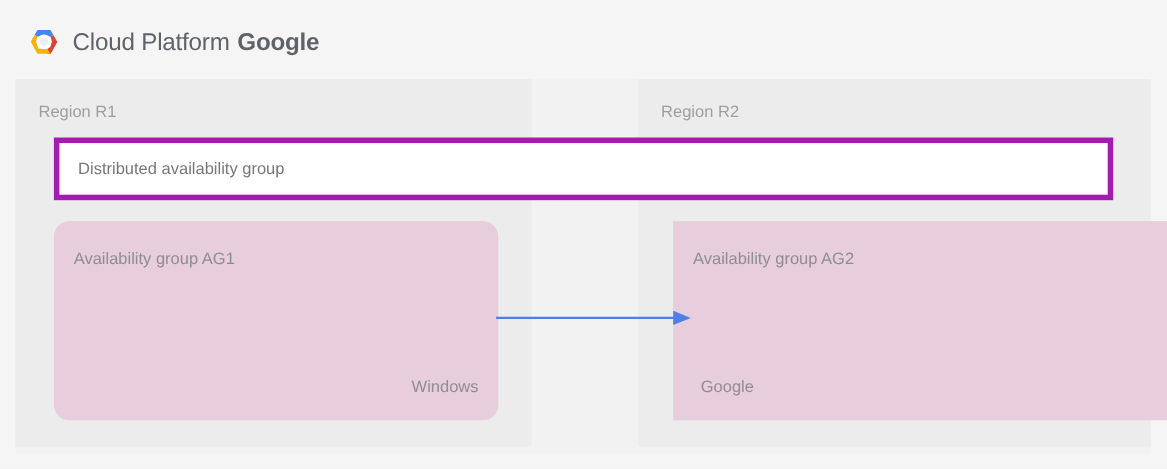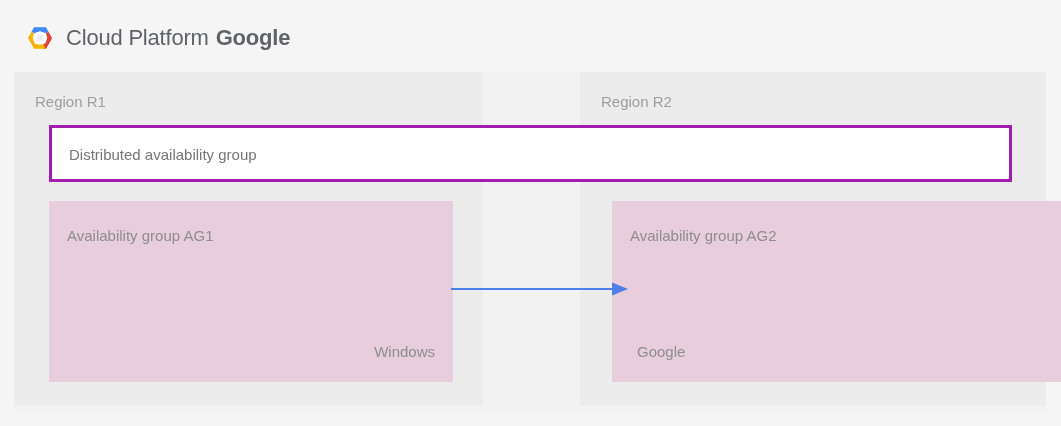--- a/index.html
+++ b/index.html
@@ -85,21 +85,21 @@
   }
 
   
   #dag-box {
     position: absolute;
     left: 35px;
     top: 53px;
     width: 963px;
     height: 57px;
     background: #ffffff;
-    border: 3px solid #a21caf;
+    border: 5px solid #a21caf;
     box-sizing: border-box;
   }
   #dag-label {
     position: absolute;
     left: 17px;
     top: 50%;
     transform: translateY(-50%);
     font-size: 15px;
     color: #767676;
     white-space: nowrap;
@@ -108,20 +108,21 @@
   
   .ag-box {
     position: absolute;
     top: 129px;
     height: 181px;
     background: #e8cddc;
   }
   #ag-box-1 {
     left: 35px;
     width: 404px;
+    border-radius: 14px;
   }
   #ag-box-2 {
     left: 598px;
     width: 455px;
   }
   .ag-title {
     position: absolute;
     top: 26px;
     left: 18px;
     font-size: 15px;

